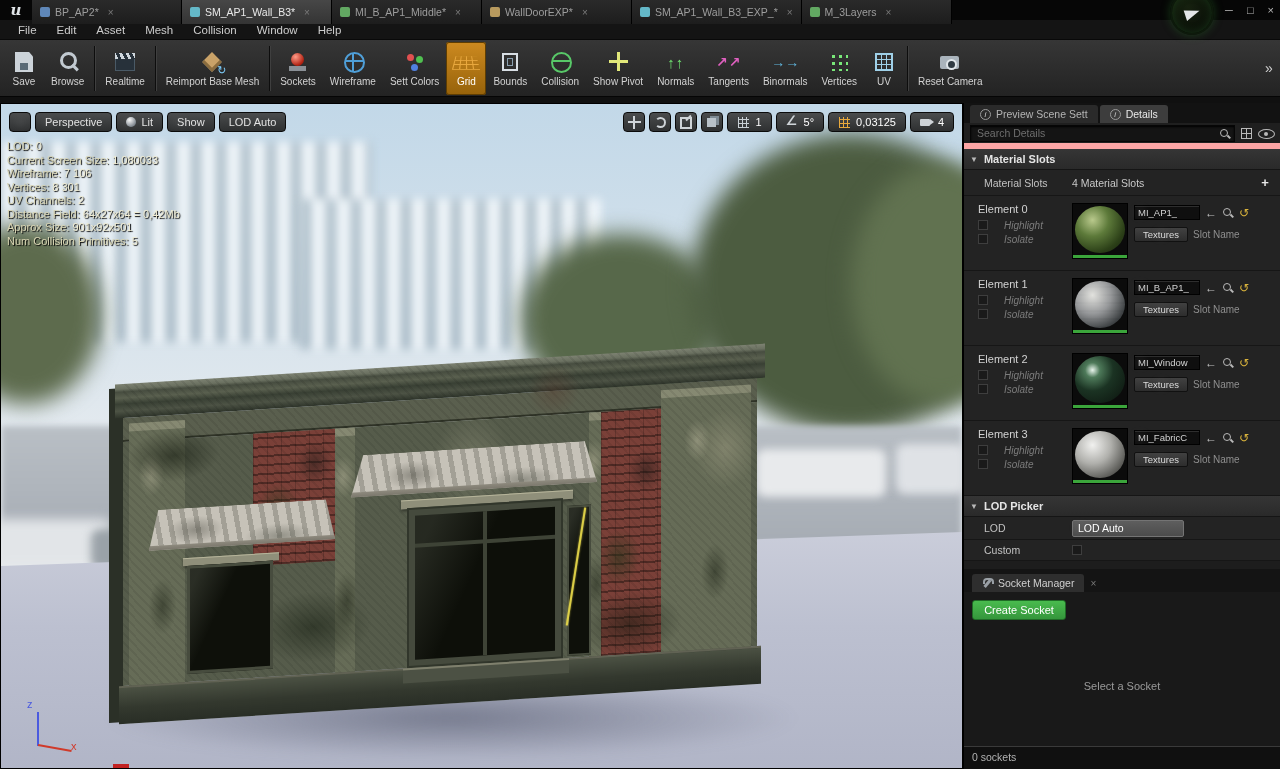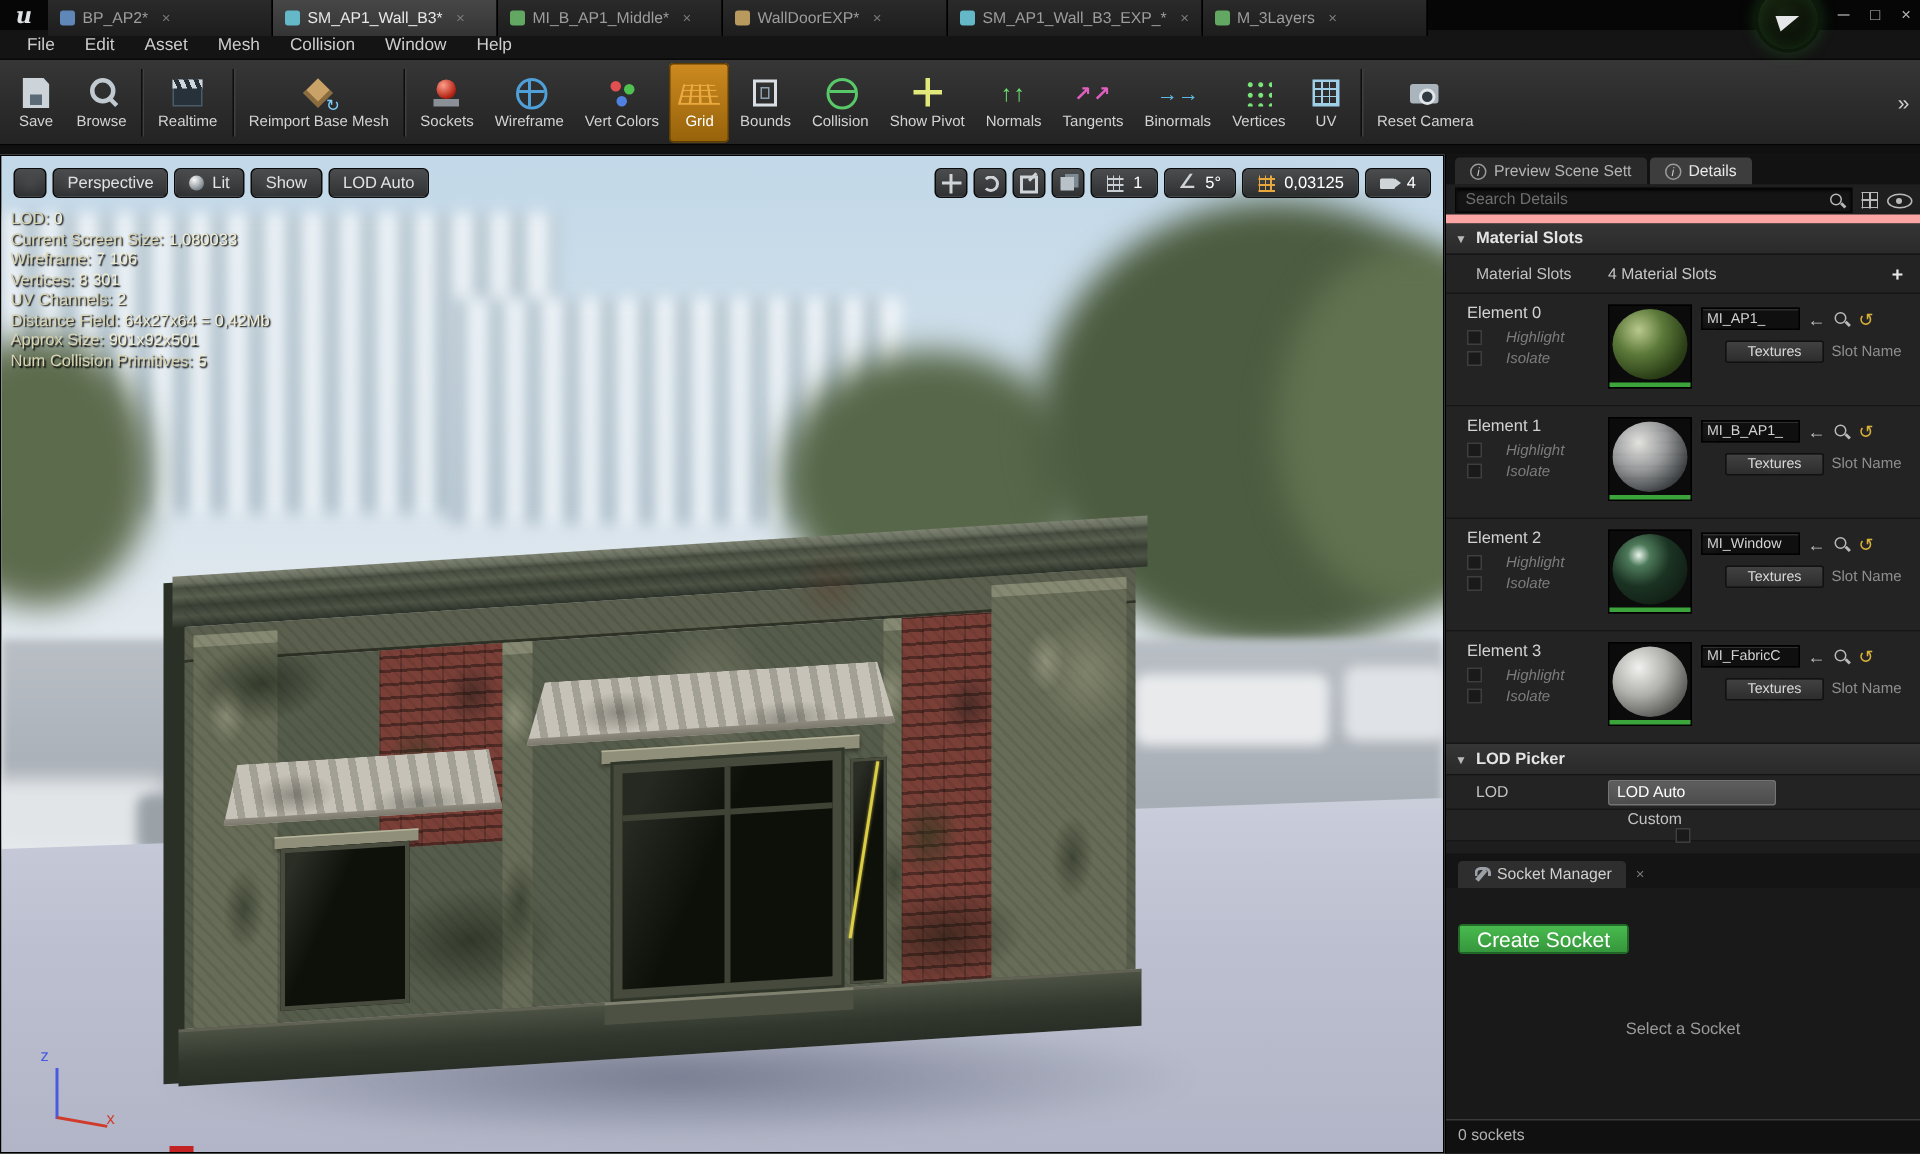--- a/index.html
+++ b/index.html
@@ -245,36 +245,36 @@
   .th-glass-dark::before { background:radial-gradient(circle at 35% 30%,#e9f5ed 0%,#4e7a5a 16%,#1b3323 45%,#0a110c 100%); }
   .th-fabric-gray::before { background:radial-gradient(circle at 35% 30%,#f1f1ef 0%,#b0b0ac 40%,#5c5c58 75%,#2c2c28 100%); }
   .mright { flex:1; padding-top:2px; }
   .mrow { display:flex; align-items:center; gap:5px; margin-bottom:7px; }
   .combo { width:66px; height:15px; background:#0f0f0f; border:1px solid #010101; box-shadow:inset 0 1px 0 #2e2e2e;
     display:flex; align-items:center; justify-content:space-between; padding:0 3px; cursor:pointer; }
   .combo .cv { color:#d2d2d2; font-size:9.5px; white-space:nowrap; overflow:hidden; }
   .car { font-size:8px; color:#8e8e8e; }
   .mi { color:#c0c0c0; font-size:12px; cursor:pointer; line-height:1; }
   .mi.rst { color:#d8b23c; }
-  .texbtn { width:66px; height:15px; background:linear-gradient(#414141,#2d2d2d); border:1px solid #111;
-    border-radius:2px; color:#dcdcdc; font-size:9.5px; display:flex; align-items:center; justify-content:center; gap:3px; cursor:pointer;margin-left:16px; }
+  .texbtn { width:54px; height:15px; background:linear-gradient(#414141,#2d2d2d); border:1px solid #111;
+    border-radius:2px; color:#dcdcdc; font-size:9.5px; display:flex; align-items:center; justify-content:center; gap:3px; cursor:pointer; }
   .slotn { color:#8f8f8f; font-size:10px; }
 
   .lodrow { height:23px; }
   .loddd { width:112px; height:17px; background:linear-gradient(#5e5e5e,#4c4c4c); border:1px solid #747474; border-radius:2px;
     color:#fff; font-size:10.5px; display:flex; align-items:center; justify-content:space-between; padding:0 5px; cursor:pointer; }
-  .custrow { height:21px;flex-direction:column; }
+  .custrow { height:21px; }
 
   .sockstrip { height:23px; background:#141414; display:flex; align-items:flex-end; gap:6px; padding:0 0 0 8px; margin-top:8px; }
   .socktab { display:flex; align-items:center; gap:5px; background:#2e2e2e; color:#cfcfcf; font-size:10.5px;
     padding:3px 10px; border-radius:3px 3px 0 0; cursor:pointer; }
   .sockx { color:#7a7a7a; font-size:10px; cursor:pointer; padding-bottom:3px; }
   .sockbody { flex:1; background:#191919; position:relative; display:flex; flex-direction:column; }
-  .createbtn { position:absolute; left:8px; top:24px; width:114px; height:20px; background:linear-gradient(#49bb4e,#35963c);
-    border:1px solid #1f6b26; border-radius:3px; color:#fff; font-size:14px; display:flex; align-items:center; justify-content:center; cursor:pointer; }
+  .createbtn { position:absolute; left:8px; top:8px; width:94px; height:20px; background:linear-gradient(#49bb4e,#35963c);
+    border:1px solid #1f6b26; border-radius:3px; color:#fff; font-size:11px; display:flex; align-items:center; justify-content:center; cursor:pointer; }
   .emptysock { margin-top:88px; text-align:center; color:#9a9a9a; font-size:11px; }
   .sockfoot { margin-top:auto; border-top:1px solid #3a3a3a; background:#101010; color:#b2b2b2;
     font-size:10.5px; padding:4px 8px 6px; }
   .wrench { position:relative; width:11px; height:11px; flex:none; }
   .wrench::before { content:''; position:absolute; left:4px; top:1px; width:3px; height:9px; background:#9aa0a6; transform:rotate(40deg); }
   .wrench::after { content:''; position:absolute; left:1px; top:0; width:7px; height:4px; border:2px solid #9aa0a6; border-bottom:none; border-radius:4px 4px 0 0; }
 </style>
 </head>
 <body>
 
@@ -361,21 +361,21 @@
         <div class="titem">
           <div class="ico ico-sockets"></div>
           <div class="tl">Sockets</div>
         </div>
         <div class="titem">
           <div class="ico ico-wireframe"></div>
           <div class="tl">Wireframe</div>
         </div>
         <div class="titem">
           <div class="ico ico-vertcolors"></div>
-          <div class="tl">Vert Colors</div>
+          <div class="tl">Sett Colors</div>
         </div>
         <div class="titem active">
           <div class="ico ico-grid"></div>
           <div class="tl">Grid</div>
         </div>
         <div class="titem">
           <div class="ico ico-bounds"></div>
           <div class="tl">Bounds</div>
         </div>
         <div class="titem">

